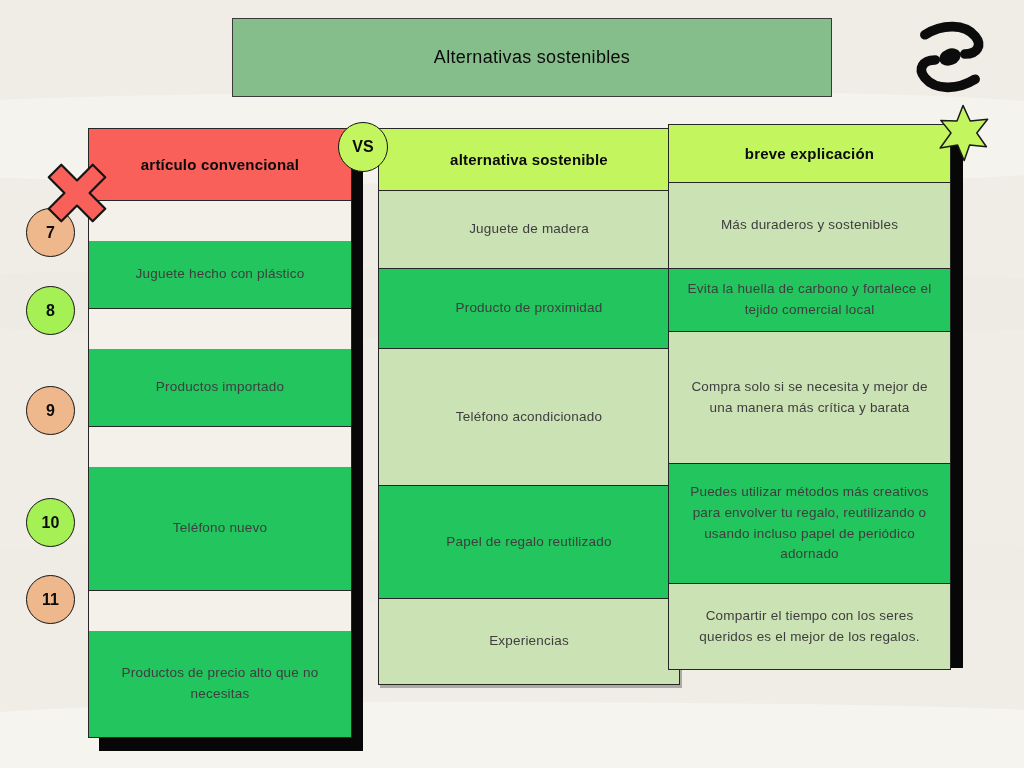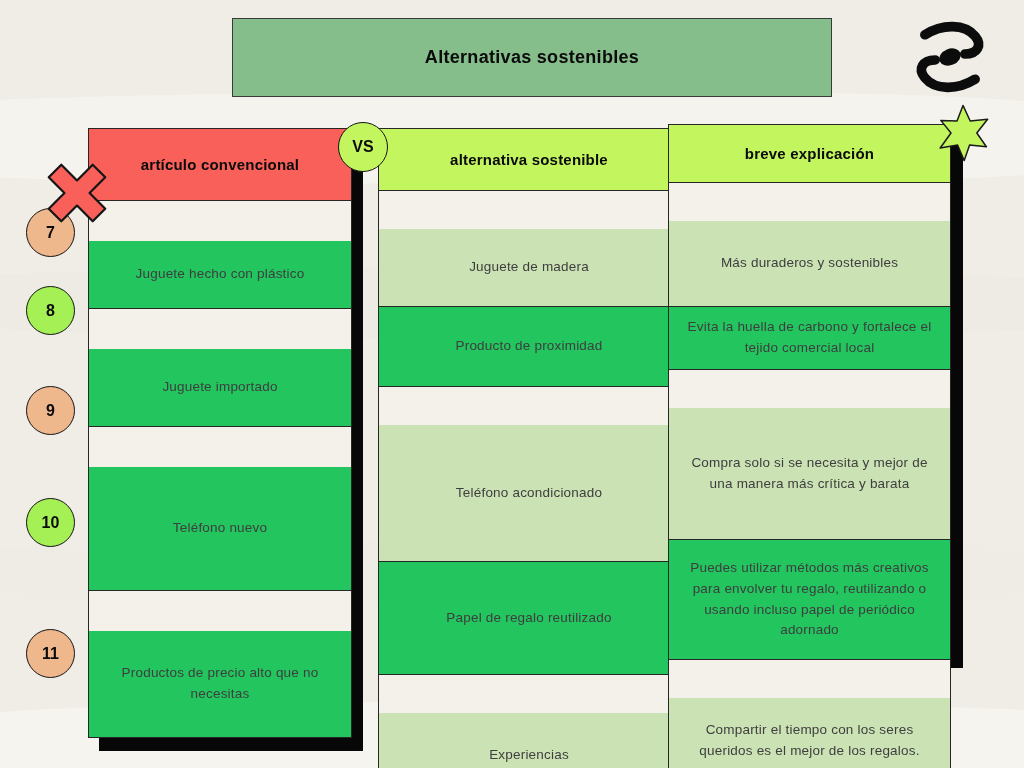--- a/index.html
+++ b/index.html
@@ -19,21 +19,21 @@
   .band.dark2  { top:540px; height:66px;  background:#EDEAE3; border-radius:100% 70% 60% 100% / 24px 20px 26px 22px; opacity:.5; }
   .band.light2 { top:702px; height:80px;  background:#F6F4EF; border-radius:80% 100% 0 0 / 30px 22px 0 0; }
 
   
   .title-banner {
     position:absolute; left:232px; top:18px; width:600px; height:79px;
     background:#86BE8B; border:1px solid #3A3A3A;
     display:flex; align-items:center; justify-content:center;
   }
   .title-banner h1 {
-    font-size:18px; font-weight:700; color:#0B0B0B; letter-spacing:.3px;
+    font-size:18px; font-weight:400; color:#0B0B0B; letter-spacing:.3px;
   }
 
   
   .logo { position:absolute; left:913px; top:12px; width:74px; height:90px; }
 
   
   .col { position:absolute; border:1px solid #262626; display:flex; flex-direction:column; background:#F4F1EB; }
   .col-1 { left:88px;  top:128px; width:264px; box-shadow:11px 13px 0 #070707; z-index:3;gap:40px; }
   .col-2 { left:378px; top:128px; width:302px; box-shadow:2px 3px 0 rgba(0,0,0,.28); z-index:3; }
   .col-3 { left:668px; top:124px; width:283px; z-index:3; }
@@ -46,21 +46,21 @@
   .col-1 .col-header { background:#F9605A; }
   .col-2 .col-header, .col-3 .col-header { background:#C3F55F; }
 
   .cell {
     display:flex; align-items:center; justify-content:center; text-align:center;
     border-bottom:1px solid #262626; flex:none;
     font-size:13.5px; color:#3E3E3E; line-height:1.55; padding:6px 14px;
     letter-spacing:.2px;
   }
   .cell:last-child { border-bottom:none; }
-  .cell.green { background:#CBE2B4;margin-top:38px; }
+  .cell.green { background:#CBE2B4; }
   .cell.plain { background:#22c55e; }
 
   
   .col3-shadow { position:absolute; left:951px; top:137px; width:12px; height:531px; background:#070707; z-index:2; }
 
   
   .vs-badge {
     position:absolute; left:338px; top:122px; width:50px; height:50px;
     background:#C3F55F; border:1.5px solid #141414; border-radius:50%;
     display:flex; align-items:center; justify-content:center;
@@ -68,21 +68,21 @@
   }
 
   
   .num-circle {
     position:absolute; left:26px; width:49px; height:49px; border-radius:50%;
     border:1.5px solid #141414; display:flex; align-items:center; justify-content:center;
     font-weight:800; font-size:16px; color:#0B0B0B; z-index:4;
   }
   .num-circle.peach { background:#EFB78C; }
   .num-circle.green { background:#A5F055; }
-  .nc-1 { top:208px; } .nc-2 { top:286px; } .nc-3 { top:386px; } .nc-4 { top:498px; } .nc-5 { top:629px; }
+  .nc-1 { top:208px; } .nc-2 { top:286px; } .nc-3 { top:386px; } .nc-4 { top:498px; } .nc-5 { top:575px; }
 
   .cross-icon { position:absolute; left:40px; top:156px; width:74px; height:74px; z-index:5; }
   .star-icon  { position:absolute; left:933px; top:102px; width:60px; height:62px; z-index:5; }
 </style>
 </head>
 <body>
 
 <div class="stage">
 
   <div class="band light1"></div>
@@ -98,21 +98,21 @@
     <path d="M 16 20 C 40 5, 70 5, 84 22 C 94 34, 87 46, 70 46" fill="none" stroke="#0C0C0C" stroke-width="13" stroke-linecap="round"></path>
     <path d="M 84 80 C 60 95, 30 95, 16 78 C 6 66, 13 54, 30 54" fill="none" stroke="#0C0C0C" stroke-width="13" stroke-linecap="round"></path>
     <ellipse cx="50" cy="50" rx="15" ry="11" fill="#0C0C0C" transform="rotate(-22 50 50)"></ellipse>
   </svg>
 
   <div class="col3-shadow"></div>
 
   <div class="col col-1">
     <div class="col-header" style="height:72px">artículo convencional</div>
     <div class="cell plain" style="height:68px">Juguete hecho con plástico</div>
-    <div class="cell plain" style="height:78px">Juguete importado</div>
+    <div class="cell plain" style="height:78px">Productos importado</div>
     <div class="cell plain" style="height:124px">Teléfono nuevo</div>
     <div class="cell plain" style="height:106px">Productos de precio alto que no necesitas</div>
   </div>
 
   <div class="col col-2">
     <div class="col-header" style="height:62px">alternativa sostenible</div>
     <div class="cell green" style="height:78px">Juguete de madera</div>
     <div class="cell plain" style="height:80px">Producto de proximidad</div>
     <div class="cell green" style="height:137px">Teléfono acondicionado</div>
     <div class="cell plain" style="height:113px">Papel de regalo reutilizado</div>

